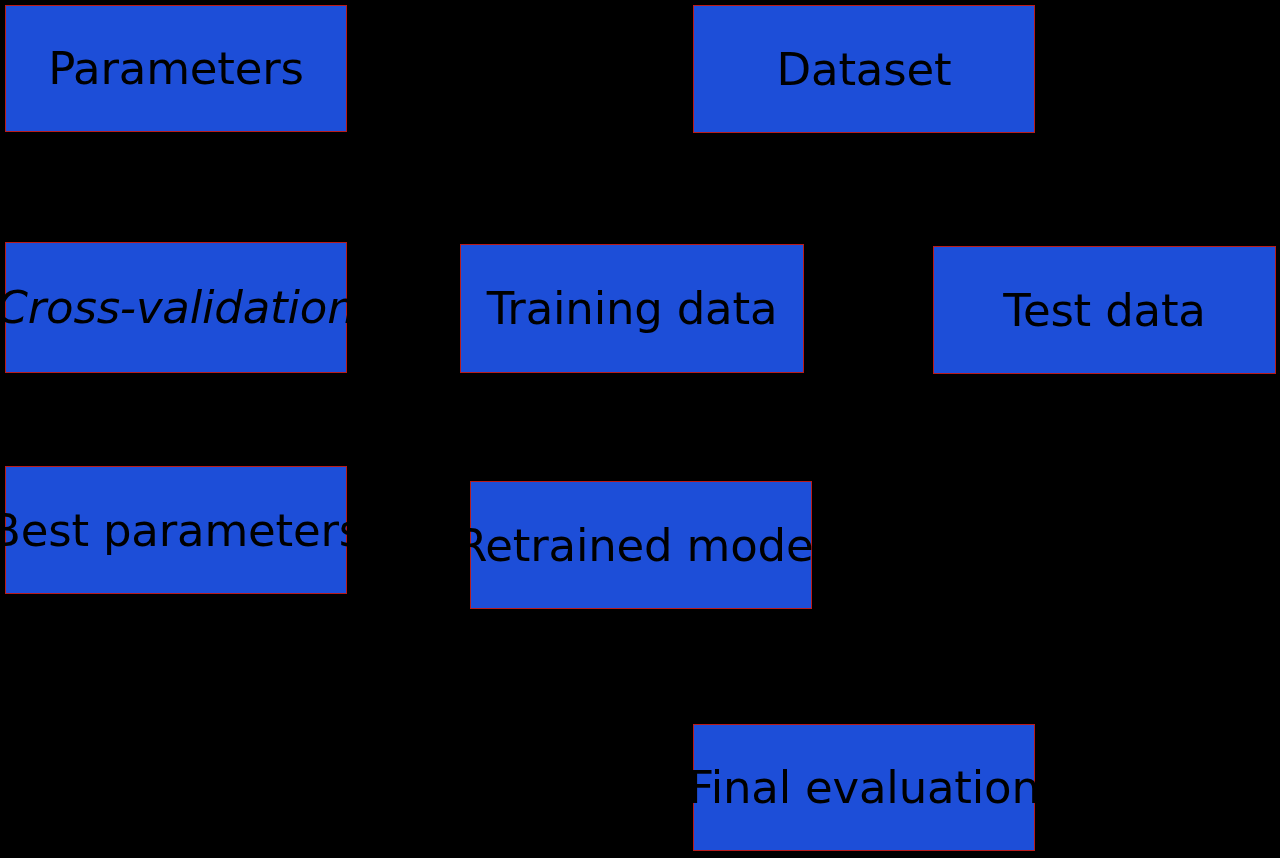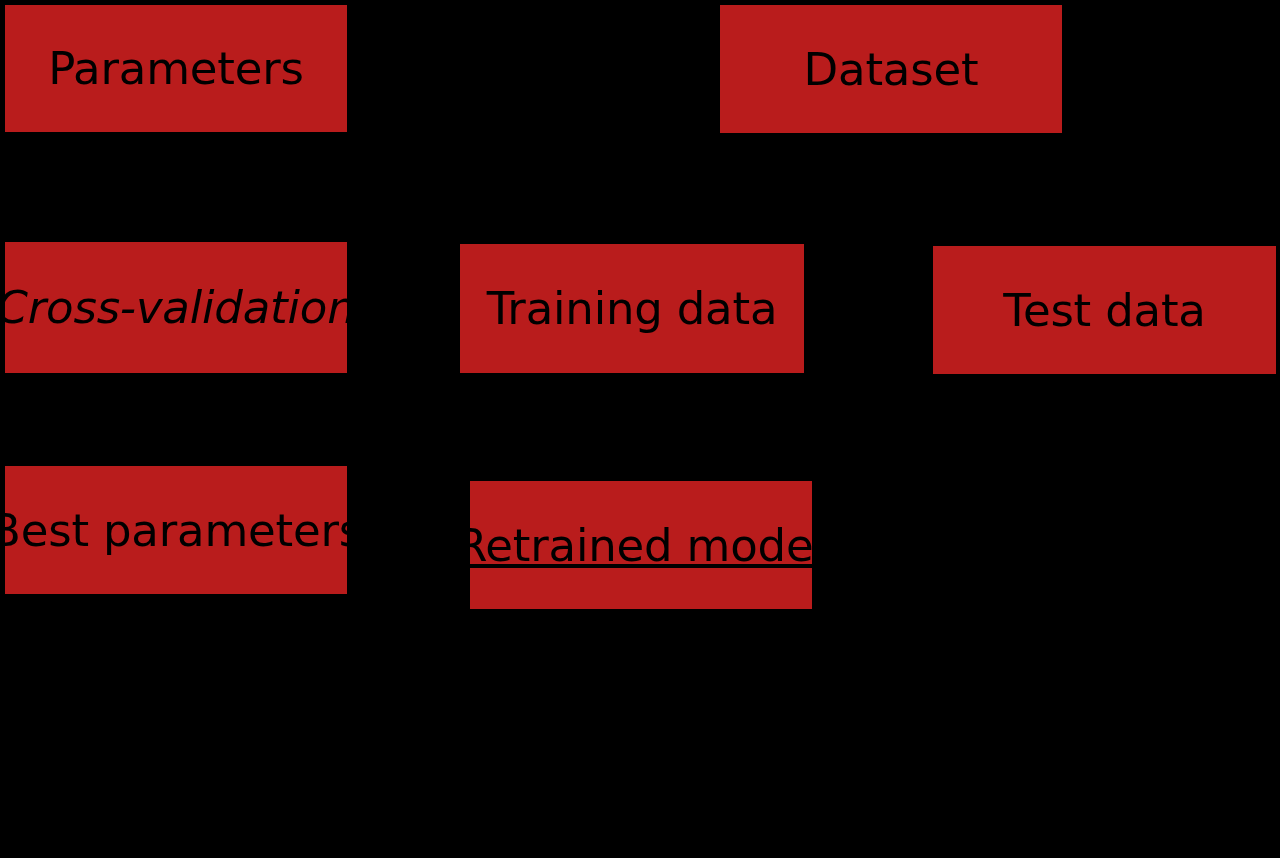--- a/index.html
+++ b/index.html
@@ -16,45 +16,45 @@
   }
   #diagram-canvas {
     position: relative;
     width: 1280px;
     height: 858px;
     background: #000000;
   }
   .node {
     position: absolute;
     box-sizing: border-box;
-    background: #b91c1c;
-    border: 6px solid #b91c1c;
+    background: #1d4ed8;
+    border: 1px solid #b91c1c;
     display: flex;
     align-items: center;
     justify-content: center;
     overflow: visible;
   }
   .node-label {
     color: #000000;
     font-family: "DejaVu Sans", sans-serif;
     font-size: 45px;
     font-weight: 400;
     line-height: 1;
     letter-spacing: -0.2px;
     white-space: nowrap;
     text-align: center;
   }
   
   #node-parameters      { left: 5px;   top: 5px;   width: 342px; height: 127px; }
-  #node-dataset         { left: 720px; top: 5px;   width: 342px; height: 128px; }
+  #node-dataset         { left: 693px; top: 5px;   width: 342px; height: 128px; }
   #node-cross-validation{ left: 5px;   top: 242px; width: 342px; height: 131px; font-style: italic; }
   #node-training-data   { left: 460px; top: 244px; width: 344px; height: 129px; }
   #node-test-data       { left: 933px; top: 246px; width: 343px; height: 128px; }
   #node-best-parameters { left: 5px;   top: 466px; width: 342px; height: 128px; }
-  #node-retrained-model { left: 470px; top: 481px; width: 342px; height: 128px; text-decoration: underline; }
+  #node-retrained-model { left: 470px; top: 481px; width: 342px; height: 128px; }
   #node-final-evaluation{ left: 693px; top: 724px; width: 342px; height: 127px; }
 </style>
 </head>
 <body>
 
 <div id="diagram-canvas">
 
   <div class="node" id="node-parameters">
     <span class="node-label">Parameters</span>
   </div>
@@ -76,14 +76,17 @@
   </div>
 
   <div class="node" id="node-best-parameters">
     <span class="node-label">Best parameters</span>
   </div>
 
   <div class="node" id="node-retrained-model">
     <span class="node-label">Retrained model</span>
   </div>
 
+  <div class="node" id="node-final-evaluation">
+    <span class="node-label">Final evaluation</span>
+  </div>
 
 </div>
 
 </body></html>

